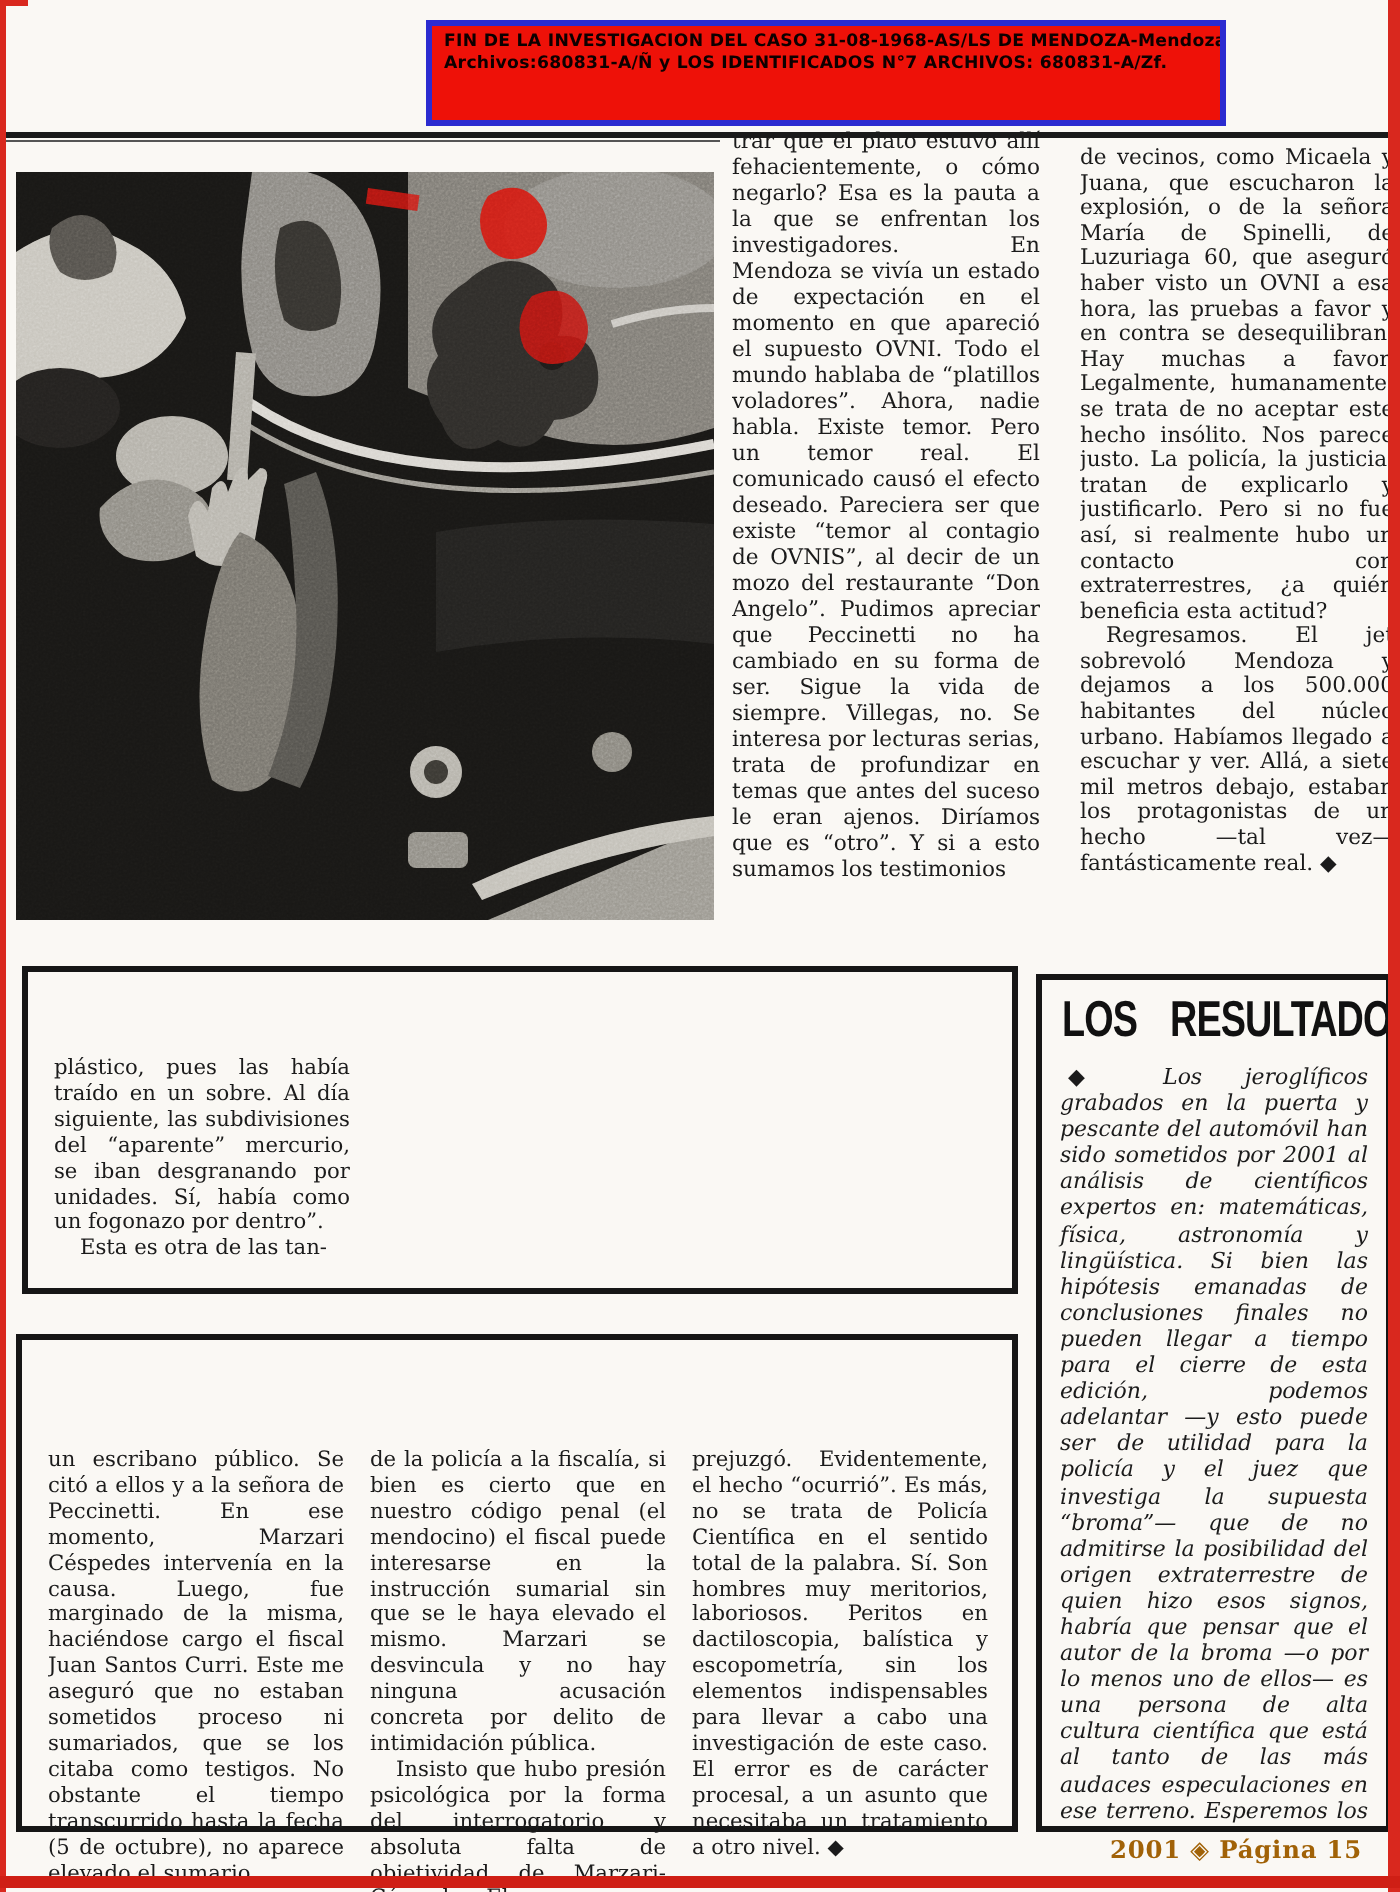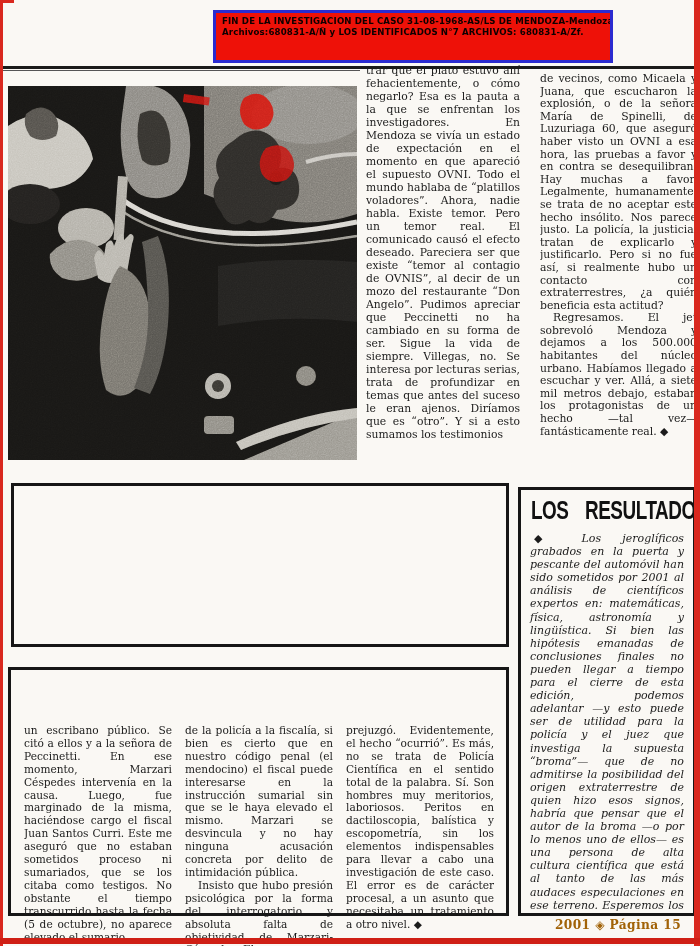--- a/index.html
+++ b/index.html
@@ -130,20 +130,24 @@
     <p>trar que el plato estuvo allí fehacientemente, o cómo negarlo? Esa es la pauta a la que se enfrentan los investigadores. En Mendoza se vivía un estado de expectación en el momento en que apareció el supuesto OVNI. Todo el mundo hablaba de “platillos voladores”. Ahora, nadie habla. Existe temor. Pero un temor real. El comunicado causó el efecto deseado. Pareciera ser que existe “temor al contagio de OVNIS”, al decir de un mozo del restaurante “Don Angelo”. Pudimos apreciar que Peccinetti no ha cambiado en su forma de ser. Sigue la vida de siempre. Villegas, no. Se interesa por lecturas serias, trata de profundizar en temas que antes del suceso le eran ajenos. Diríamos que es “otro”. Y si a esto sumamos los testimonios</p>
   </div>
 
   <div class="col col-right">
     <p>de vecinos, como Micaela y Juana, que escucharon la explosión, o de la señora María de Spinelli, de Luzuriaga 60, que aseguró haber visto un OVNI a esa hora, las pruebas a favor y en contra se desequilibran. Hay muchas a favor. Legalmente, humanamente, se trata de no aceptar este hecho insólito. Nos parece justo. La policía, la justicia, tratan de explicarlo y justificarlo. Pero si no fue así, si realmente hubo un contacto con extraterrestres, ¿a quién beneficia esta actitud?</p>
     <p class="ind">Regresamos. El jet sobrevoló Mendoza y dejamos a los 500.000 habitantes del núcleo urbano. Habíamos llegado a escuchar y ver. Allá, a siete mil metros debajo, estaban los protagonistas de un hecho —tal vez— fantásticamente real. ◆</p>
   </div>
 
   <div class="box box-mercury">
     <div class="cols3">
+      <div class="c">
+        <p>plástico, pues las había traído en un sobre. Al día siguiente, las subdivisiones del “aparente” mercurio, se iban desgranando por unidades. Sí, había como un fogonazo por dentro”.</p>
+        <p class="ind">Esta es otra de las tan-</p>
+      </div>
     </div>
   </div>
 
   <div class="box box-legal">
     <div class="cols3">
       <div class="c">
         <p><span>un escribano público. Se citó a ellos y a la señora de Peccinetti. En ese momento, Marzari Céspedes intervenía en la causa. Luego, fue marginado de la misma, haciéndose cargo el fiscal Juan Santos Curri. Este me aseguró que no estaban sometidos proceso ni sumariados, que se los citaba como testigos. </span><span class="it">No obstante el tiempo transcurrido hasta la fecha (5 de octubre), no aparece elevado el sumario</span></p>
       </div>
       <div class="c">
         <p><span class="it">de la policía a la fiscalía,</span><span> si bien es cierto que en nuestro código penal (el mendocino) el fiscal puede interesarse en la instrucción sumarial sin que se le haya elevado el mismo. Marzari se desvincula y no hay ninguna acusación concreta por delito de intimidación pública.</span></p>

